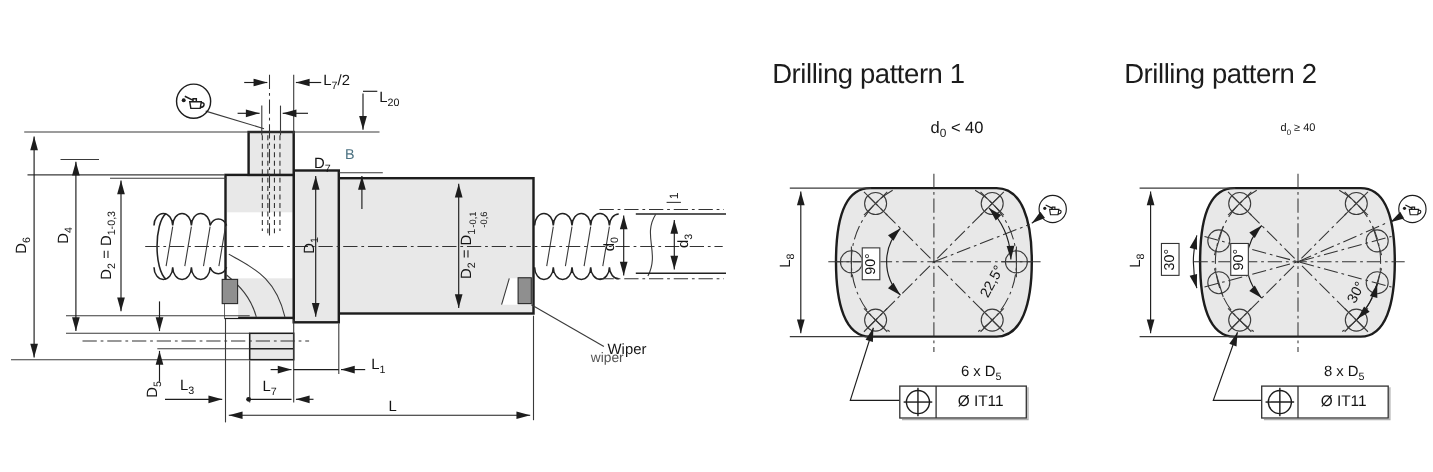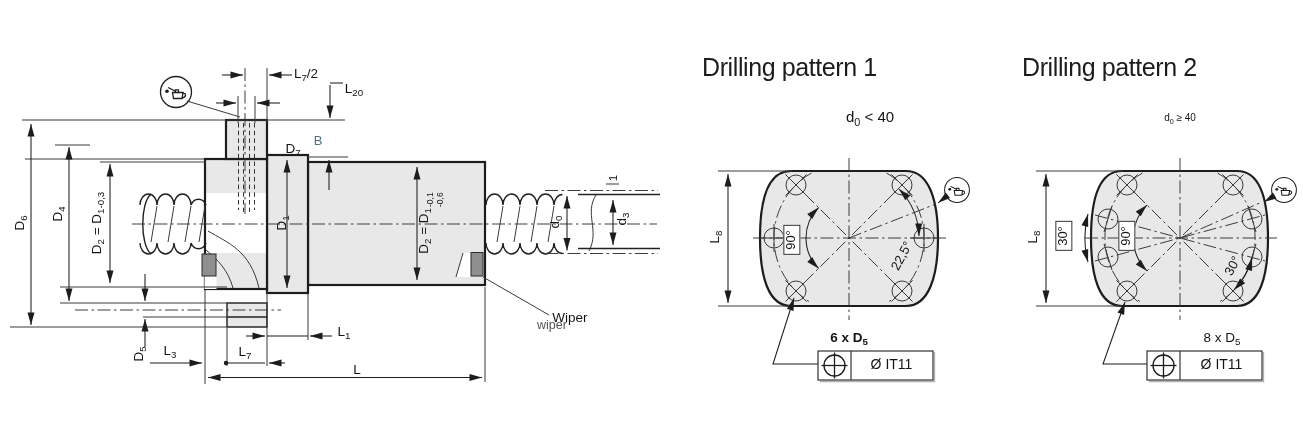--- a/index.html
+++ b/index.html
@@ -268,17 +268,17 @@
       <div class="ann" style="left: 357px; top: 370px; transform: translate(-50%, -50%);">L</div>
       <div class="ann" style="left: 843px; top: 117px; font-size: 15px; transform: translate(-50%, -50%); margin-left: 27px;">d<sub>0</sub> &lt; 40</div>
       <div class="ann" style="left: 1180px; top: 117px; font-size: 10px; transform: translate(-50%, -50%);">d<sub>0</sub> ≥ 40</div>
       <div class="ann" style="left: 715px; top: 237px; transform: translate(-50%, -50%) rotate(-90deg);">L<sub>8</sub></div>
       <div class="ann" style="left: 1033px; top: 237px; transform: translate(-50%, -50%) rotate(-90deg);">L<sub>8</sub></div>
       <div class="ann boxed" style="left: 792px; top: 240px; font-size: 13px; transform: translate(-50%, -50%) rotate(-90deg);">90°</div>
       <div class="ann" style="left: 902px; top: 256px; font-size: 13px; transform: translate(-50%, -50%) rotate(-62deg);">22,5°</div>
       <div class="ann boxed" style="left: 1064px; top: 236px; font-size: 13px; transform: translate(-50%, -50%) rotate(-90deg);">30°</div>
       <div class="ann boxed" style="left: 1127px; top: 236px; font-size: 13px; transform: translate(-50%, -50%) rotate(-90deg);">90°</div>
       <div class="ann" style="left: 1233px; top: 266px; font-size: 13px; transform: translate(-50%, -50%) rotate(-62deg);">30°</div>
-      <div class="ann" style="left: 849px; top: 338px; transform: translate(-50%, -50%); font-weight: bold;">6 x D<sub>5</sub></div>
+      <div class="ann" style="left: 892px; top: 338px; transform: translate(-50%, -50%);">6 x D<sub>5</sub></div>
       <div class="ann" style="left: 1222px; top: 338px; transform: translate(-50%, -50%);">8 x D<sub>5</sub></div>
     </div>
 
 </div>
 
 </body></html>

